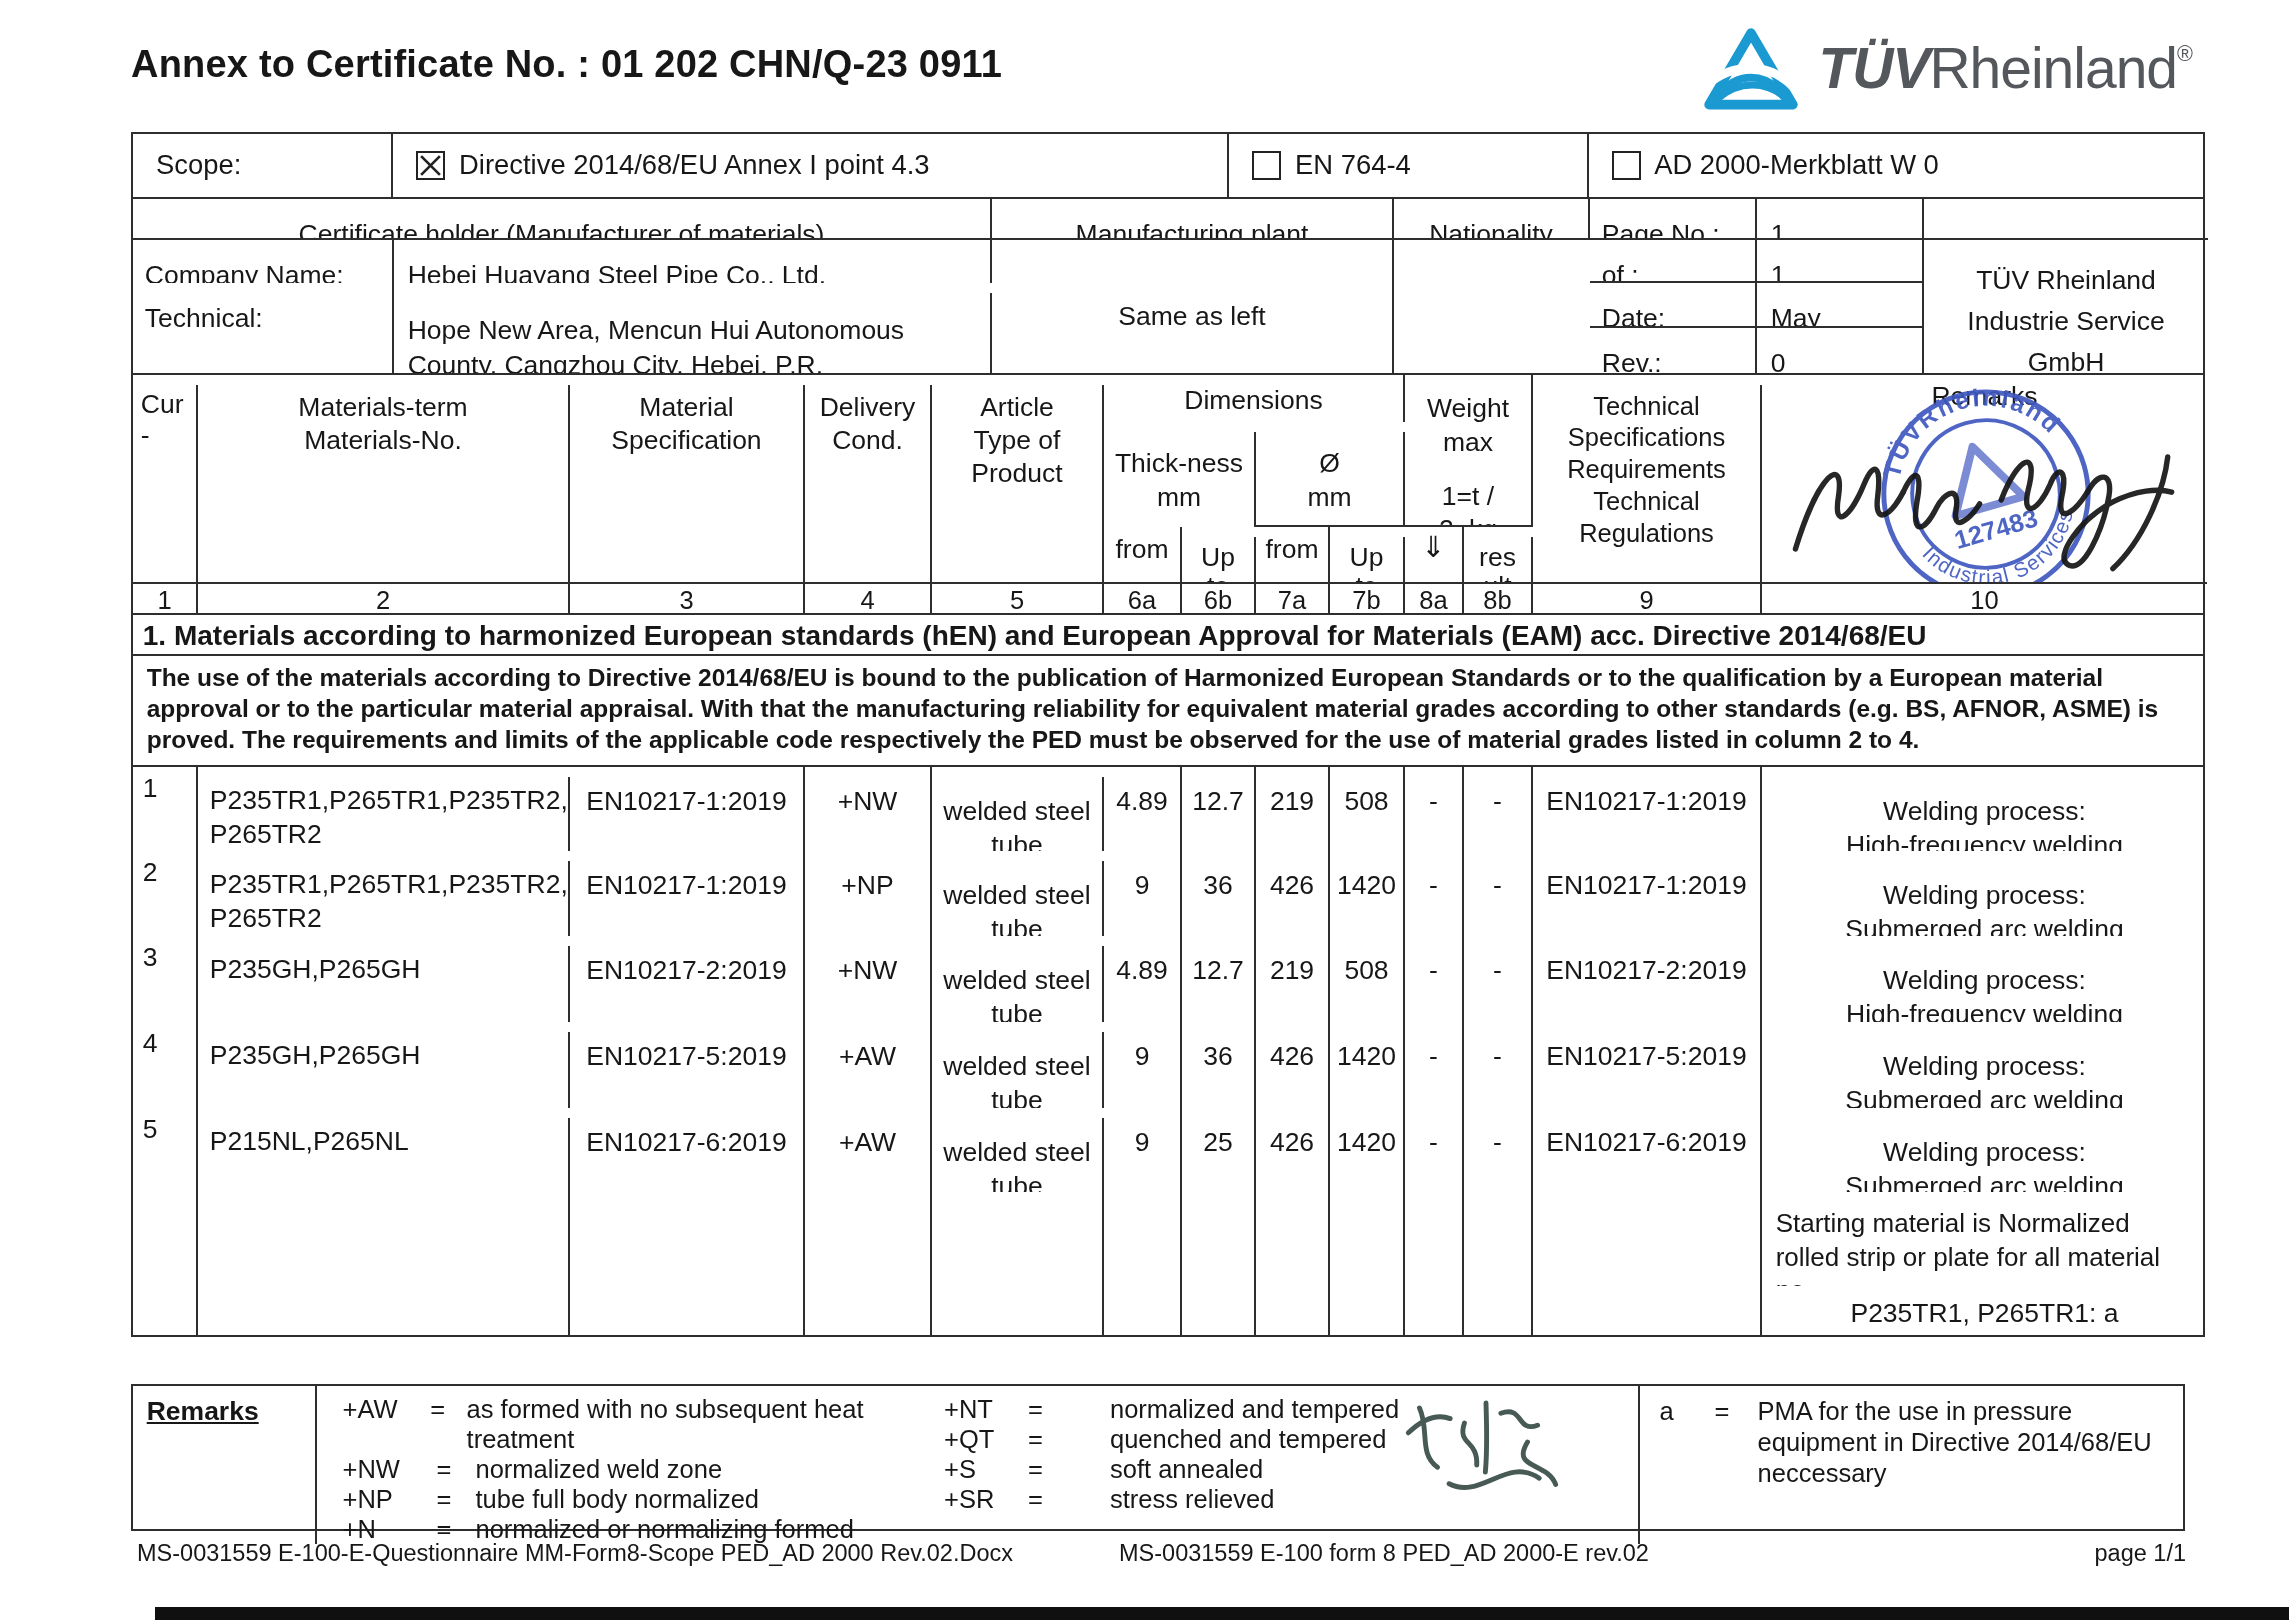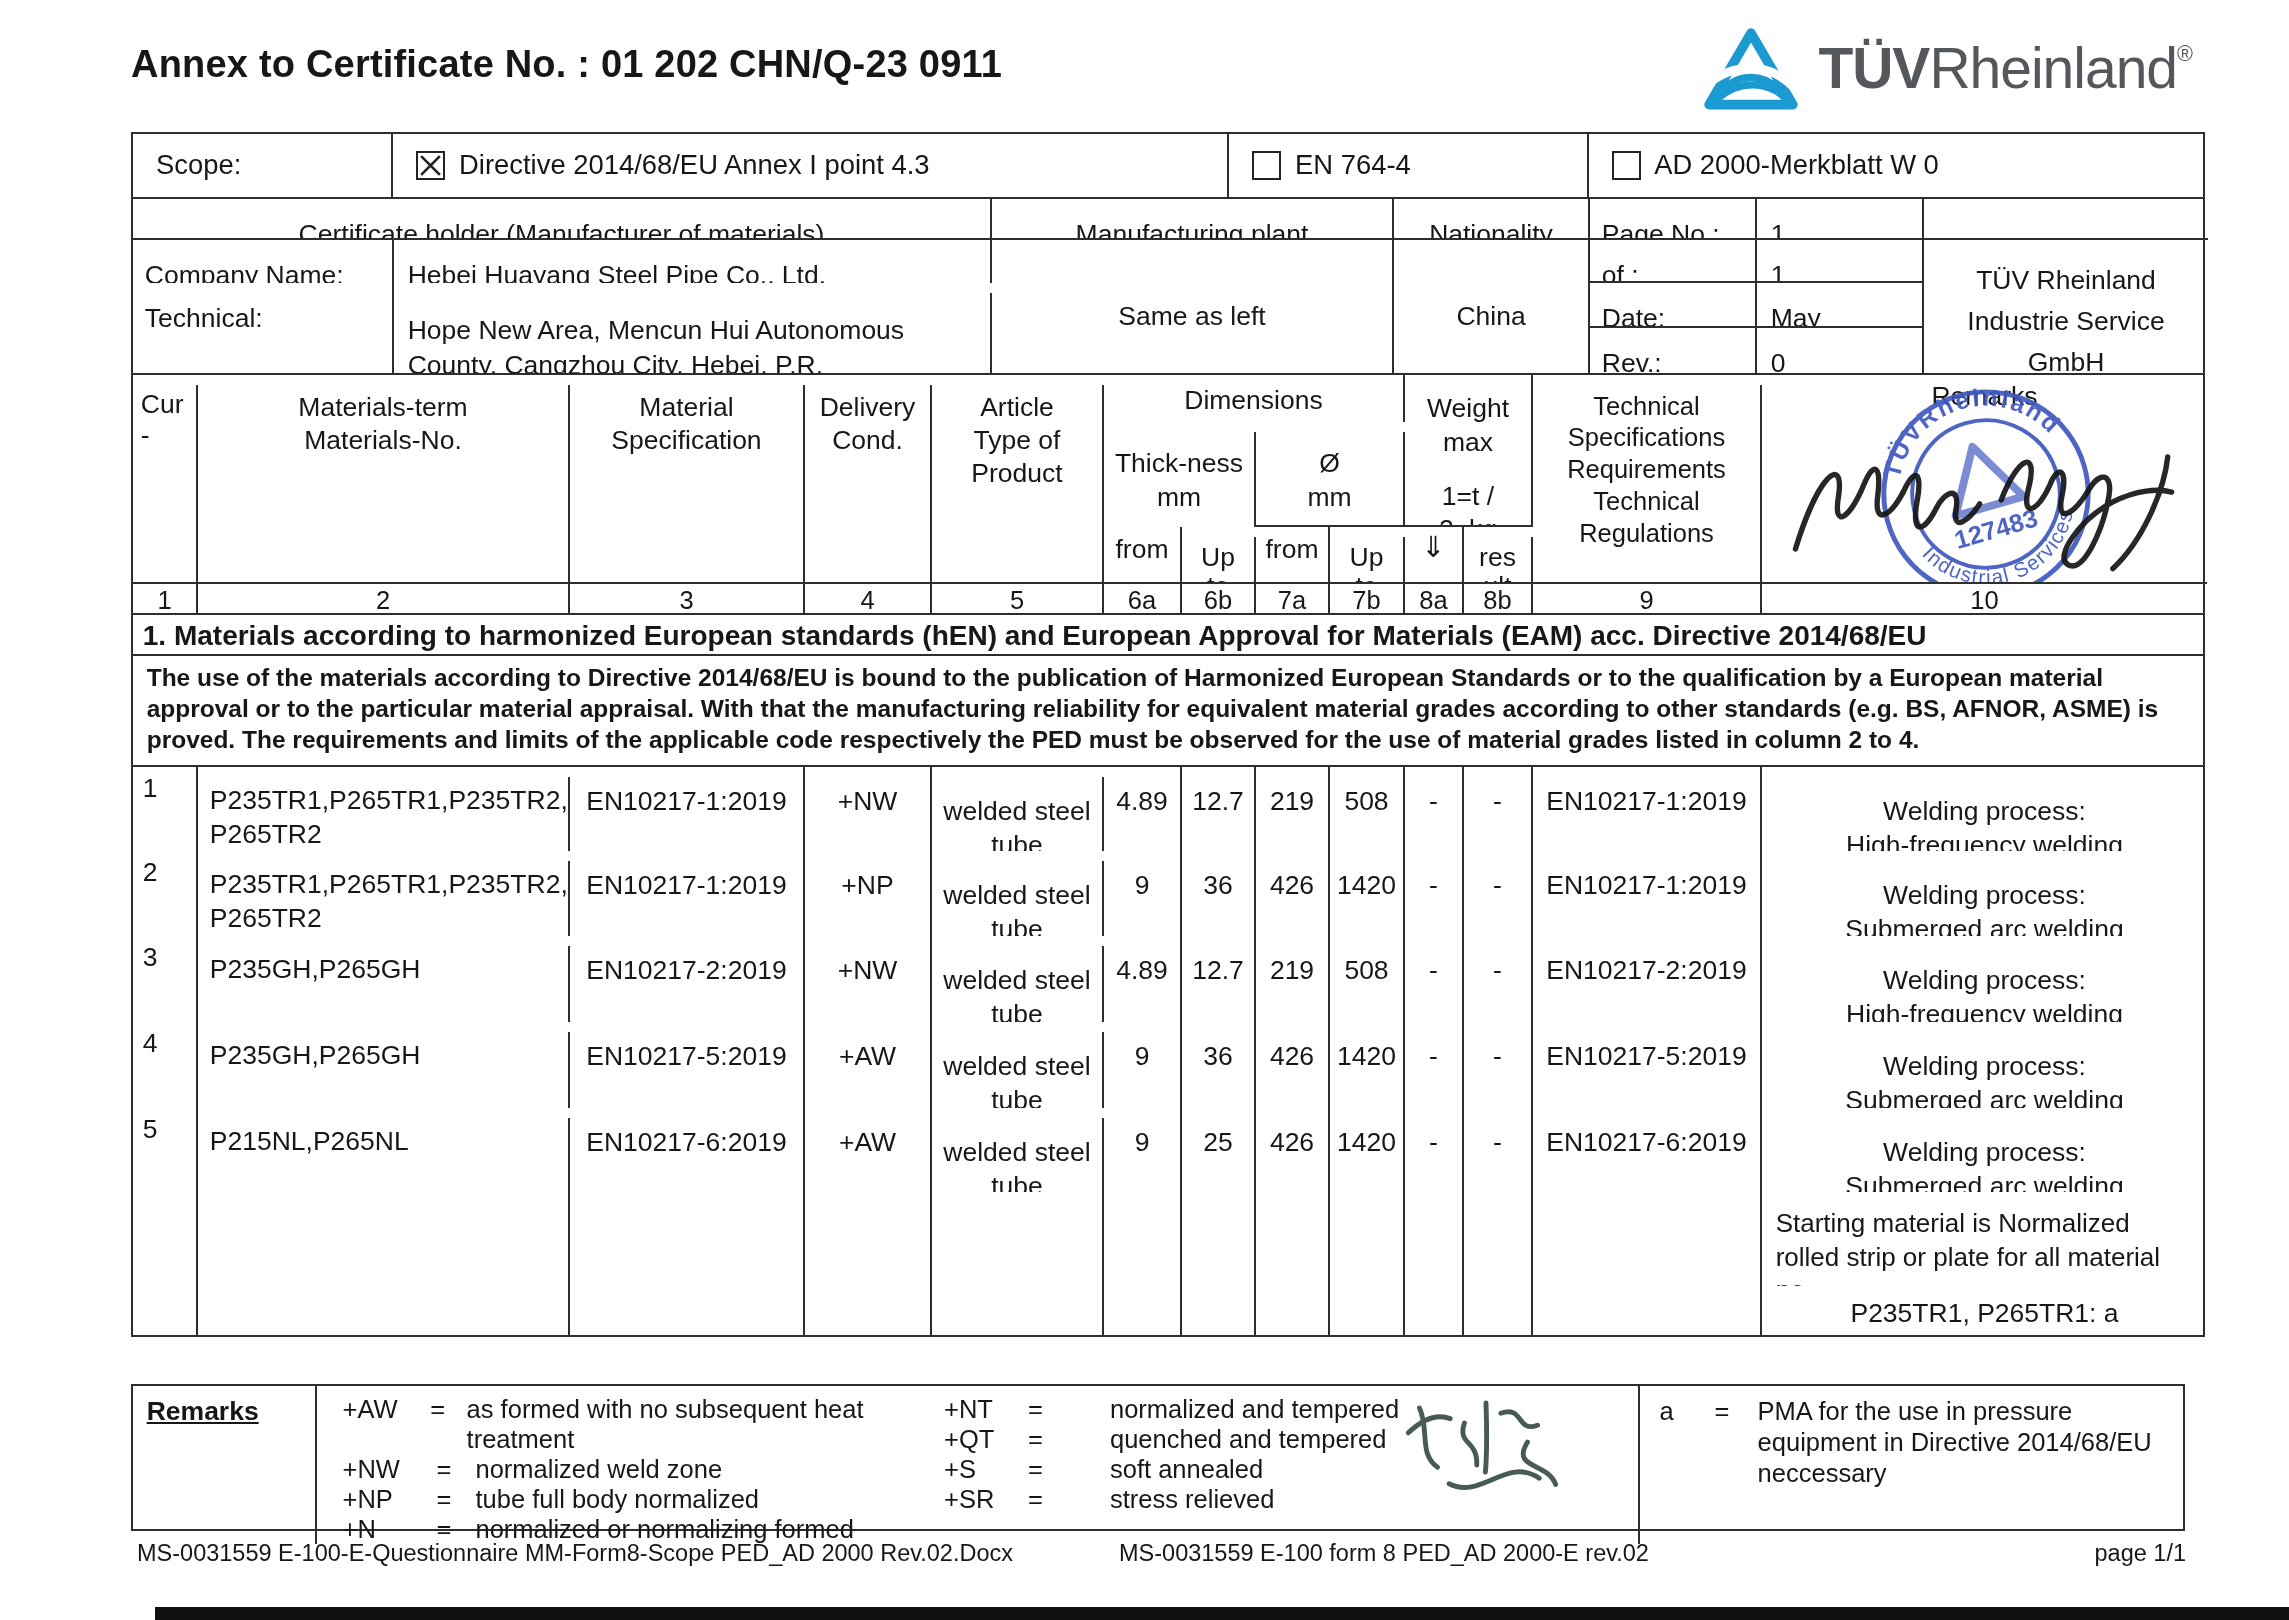--- a/index.html
+++ b/index.html
@@ -14,21 +14,21 @@
     font-family:"Liberation Sans","DejaVu Sans",sans-serif;color:var(--ink);}
   body{position:relative;}
   .pl{white-space:pre-line;margin-top:10px;}
 
   
   .titlebar{display:flex;justify-content:space-between;align-items:flex-start;
     padding:21.6px 98px 0 131px;height:116px;}
   .annex-title{font-size:38px;font-weight:700;margin-top:21.6px;letter-spacing:0.2px;}
   .logo{display:flex;align-items:center;gap:19.6px;margin-top:2px;}
   .logo-text{font-size:57px;color:var(--logogray);letter-spacing:-1px;}
-  .logo-text .tuv{font-weight:700;}
+  .logo-text .tuv{font-weight:700;font-style:italic;}
   .logo-text .rhe{font-weight:400;}
   .logo-text sup{font-size:21.6px;vertical-align:27.4px;}
 
   
   .doc{margin:15.7px 0 0 131px;width:2074px;border:2.9px solid var(--ln);background:#fff;}
   .sect{border-top:2.9px solid var(--ln);}
   .sect:first-child{border-top:none;}
   .cell{border-right:2px solid var(--ln);overflow:hidden;font-size:26.5px;}
   .cell.last{border-right:none;}
 
@@ -150,21 +150,20 @@
     <div class="cell last bb" style="grid-area:1/7/2/8"></div>
 
     <div class="cell lab" style="grid-area:2/1/3/2">Company Name:</div>
     <div class="cell val" style="grid-area:2/2/3/3">Hebei Huayang Steel Pipe Co., Ltd.</div>
     <div class="cell lab" style="grid-area:3/1/5/2">Technical:</div>
     <div class="cell val pl" style="grid-area:3/2/5/3;line-height:1.32">Hope New Area, Mencun Hui Autonomous
 County, Cangzhou City, Hebei, P.R.
 China(061400)</div>
 
     <div class="cell hd-center" style="grid-area:2/3/5/4;display:flex;align-items:center;justify-content:center">Same as left</div>
-    <div class="cell hd-center" style="grid-area:2/4/5/5;display:flex;align-items:center;justify-content:center">China</div>
 
     <div class="cell bb lab" style="grid-area:2/5/3/6">of :</div>
     <div class="cell bb val" style="grid-area:2/6/3/7">1</div>
     <div class="cell bb lab" style="grid-area:3/5/4/6">Date:</div>
     <div class="cell bb val" style="grid-area:3/6/4/7">May 19,2023</div>
     <div class="cell lab" style="grid-area:4/5/5/6">Rev.:</div>
     <div class="cell val" style="grid-area:4/6/5/7">0</div>
 
     <div class="cell last org-cell pl" style="grid-area:2/7/5/8">TÜV Rheinland
 Industrie Service

